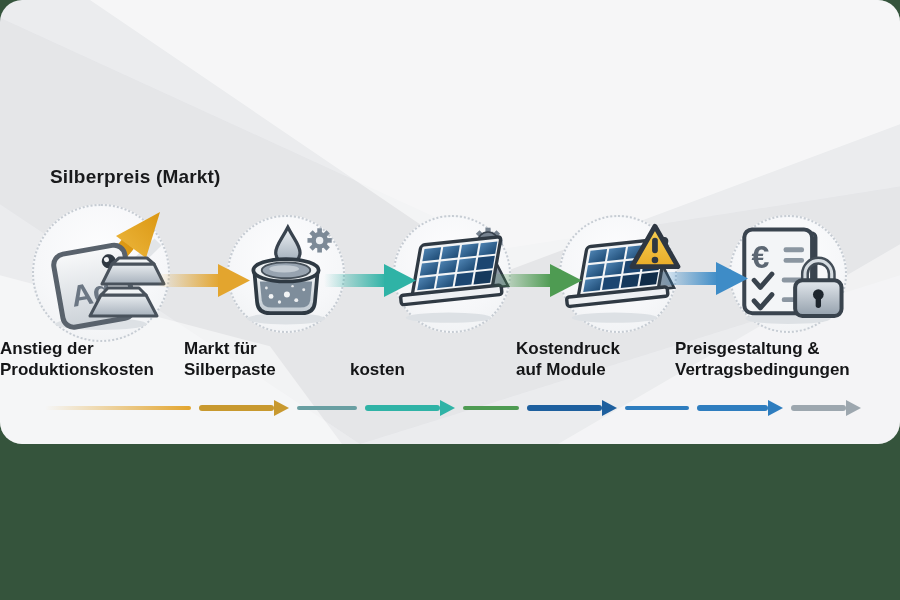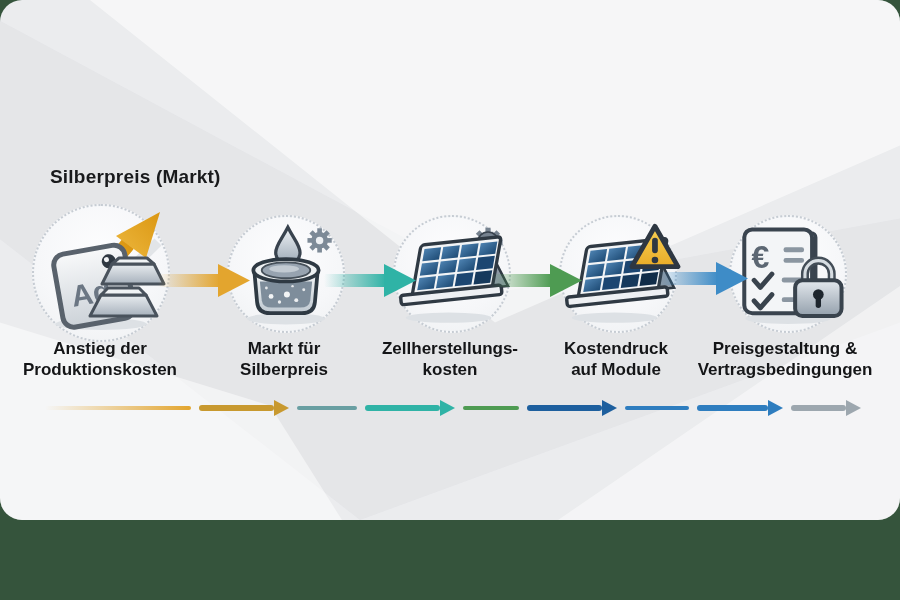--- a/index.html
+++ b/index.html
@@ -1,37 +1,37 @@
 <!DOCTYPE html>
 <html style="--gold: #E3A52E; --gold_deep: #C8992F; --teal: #2FB3A6; --teal_muted: #699FA2; --green: #4E9B52; --blue: #3E8CC7; --blue_dark: #1D5F9E; --blue_mid: #2E7DBF; --gray_arrow: #9DA7AF; --text: #141517; --circle_dot: #C6CCD3;"><head>
 <meta charset="utf-8">
 <style>
   html,body{margin:0;padding:0;}
   body{background:#35543c;font-family:"Liberation Sans",sans-serif;}
-  .card{position:relative;width:900px;height:520px;border-radius:22px;overflow:hidden;
+  .card{position:relative;width:900px;height:444px;border-radius:22px;overflow:hidden;
         background:#ebecee;}
   .bg-shape{position:absolute;inset:0;pointer-events:none;}
   .bg1{background:rgba(255,255,255,.55);clip-path:polygon(10% 0,100% 0,100% 28%,55% 62%);}
   .bg2{background:rgba(255,255,255,.5);clip-path:polygon(0 62%,30% 78%,38% 100%,0 100%);}
   .bg3{background:rgba(255,255,255,.45);clip-path:polygon(100% 55%,100% 100%,62% 100%);}
   .bg4{background:rgba(120,125,135,.05);clip-path:polygon(0 4%,56% 56%,100% 42%,100% 62%,40% 100%,0 46%);}
 
   .title{position:absolute;left:50px;top:166px;font-size:19px;font-weight:700;color:#191a1c;letter-spacing:.2px;}
 
   .circle{position:absolute;border-radius:50%;border:2px dotted var(--circle_dot);
           background:radial-gradient(circle at 50% 36%, #fdfdfe 0%, #f6f7f9 58%, #eef0f2 100%);
           display:flex;align-items:center;justify-content:center;}
   .circle svg{overflow:visible;}
   .c1{left:32px;top:204px;width:134px;height:134px;}
   .c2{left:227px;top:215px;width:114px;height:114px;}
   .c3{left:393px;top:215px;width:114px;height:114px;}
   .c4{left:559px;top:215px;width:114px;height:114px;}
   .c5{left:729px;top:215px;width:114px;height:114px;}
 
-  .stage-label{position:absolute;top:338px;width:200px;text-align:center;
+  .stage-label{position:absolute;top:338px;width:200px;
                font-size:17px;line-height:21px;font-weight:700;color:var(--text);}
   .l1{left:0px;} .l2{left:184px;} .l3{left:350px;} .l4{left:516px;} .l5{left:675px;width:220px;}
 
   .connector{position:absolute;width:96px;height:44px;}
   .conn1{left:156px;top:258px;color:var(--gold);}
   .conn2{left:322px;top:258px;color:var(--teal);}
   .conn3{left:488px;top:258px;color:var(--green);}
   .conn4{left:654px;top:256px;color:var(--blue);}
 
   .timeline{position:absolute;left:45px;top:399px;width:826px;height:18px;
@@ -283,24 +283,24 @@
     <rect x="2" y="16" width="62" height="13" rx="2" fill="url(#cg4)"></rect>
     <polygon points="62,6 94,22.5 62,39" fill="currentColor"></polygon>
   </svg>
 
   <div class="stage-label l1">
     <span>Anstieg der</span><br>
     <span>Produktionskosten</span>
   </div>
   <div class="stage-label l2">
     <span>Markt für</span><br>
-    <span>Silberpreis</span>
+    <span>Silberpaste</span>
   </div>
   <div class="stage-label l3">
-    <span>Zellherstellungs-</span><br>
+    <br>
     <span>kosten</span>
   </div>
   <div class="stage-label l5">
     <span>Preisgestaltung &amp;</span><br>
     <span>Vertragsbedingungen</span>
   </div>
   <div class="stage-label l4">
     <span>Kostendruck</span><br>
     <span>auf Module</span>
   </div>

